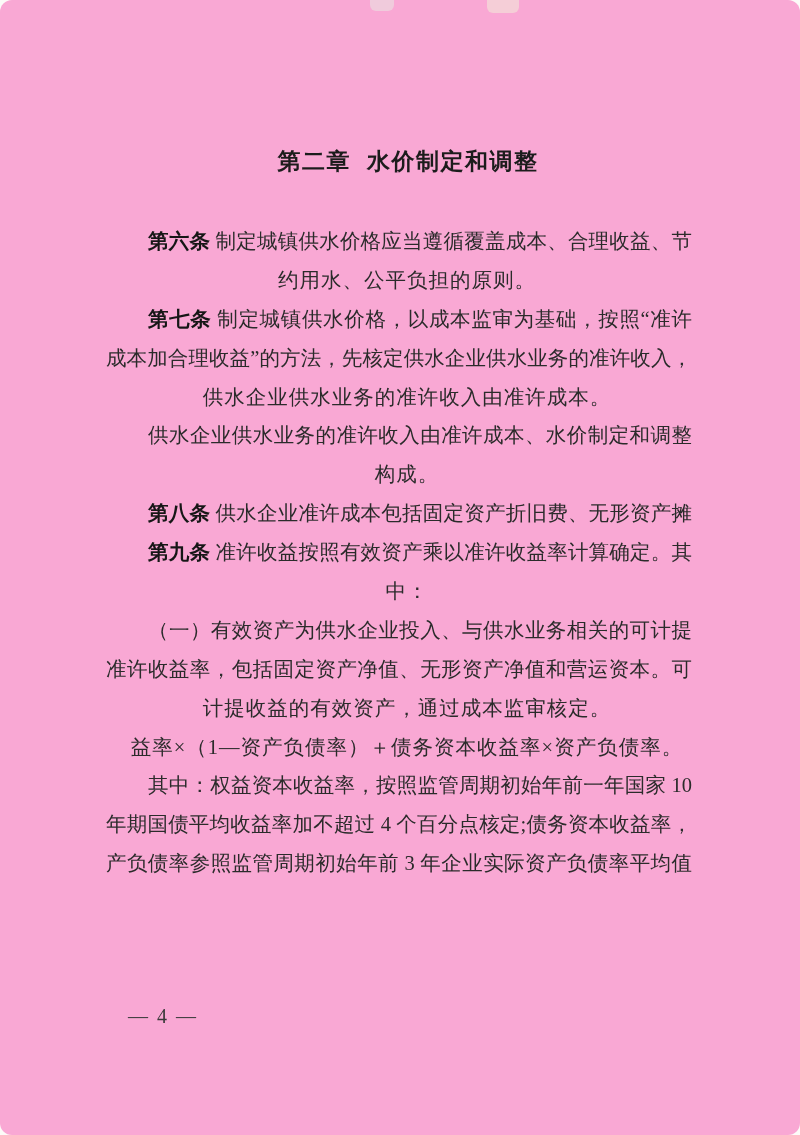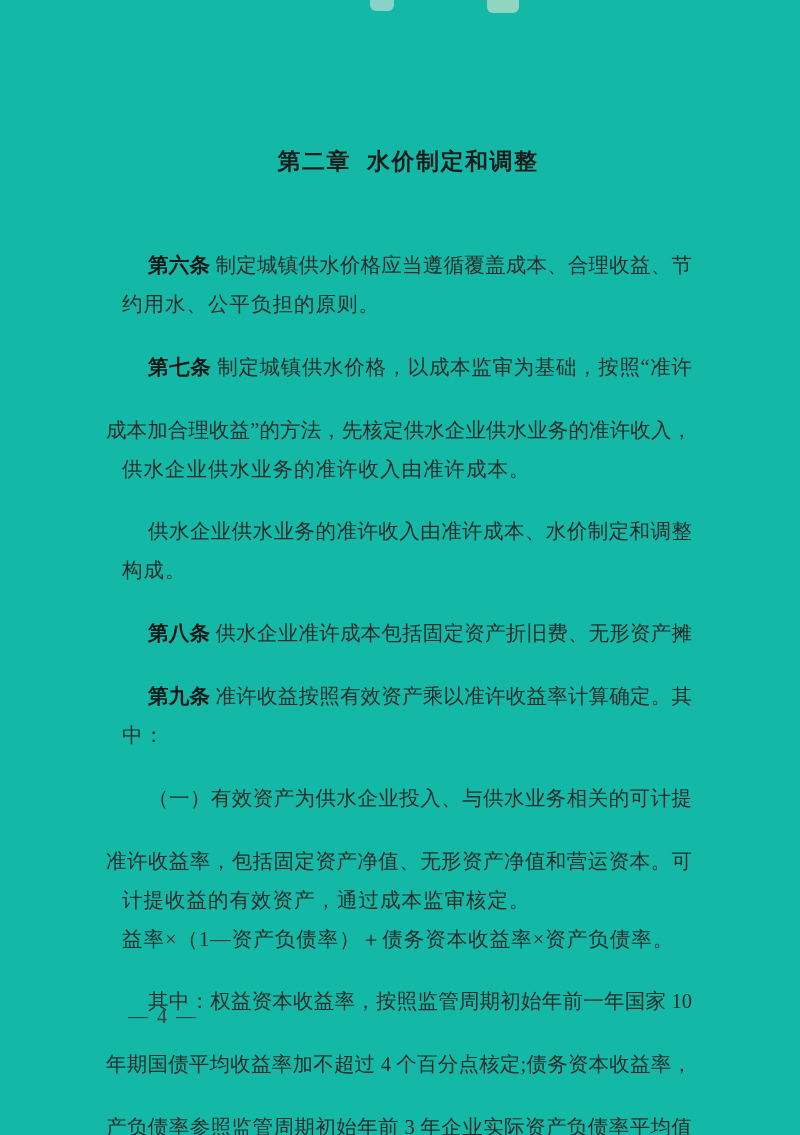--- a/index.html
+++ b/index.html
@@ -4,24 +4,25 @@
 <style>
   html, body {
     margin: 0;
     padding: 0;
     background: #fcfbf8;
   }
   .page {
     position: relative;
     width: 800px;
     height: 1135px;
-    background: #14b8a6;
+    background: #f9a8d4;
     overflow: hidden;
     font-family: "Liberation Serif", "DejaVu Serif", serif;
     color: #2b2b2b;
+    border-radius: 12px;
   }
   
   .artifact {
     position: absolute;
     top: 0;
     border-radius: 0 0 6px 6px;
     opacity: 0.55;
   }
   .artifact-1 {
     left: 370px; width: 24px; height: 11px;
@@ -54,25 +55,24 @@
   .line {
     height: 38.9px;
     line-height: 38.9px;
     font-size: 20.5px;
     white-space: nowrap;
     text-align: justify;
   }
   .line.fill {
     white-space: normal;
     text-align-last: justify;
-    margin-top: 24px;
   }
   .line.last {
     letter-spacing: 1px;
-    text-align: left;
+    text-align: center;
     margin-left: 16px;
   }
   .line.indent {
     padding-left: 42px;
   }
   .article-no {
     font-family: "Liberation Sans", "DejaVu Sans", sans-serif;
     font-weight: 700;
     color: #161616;
   }

